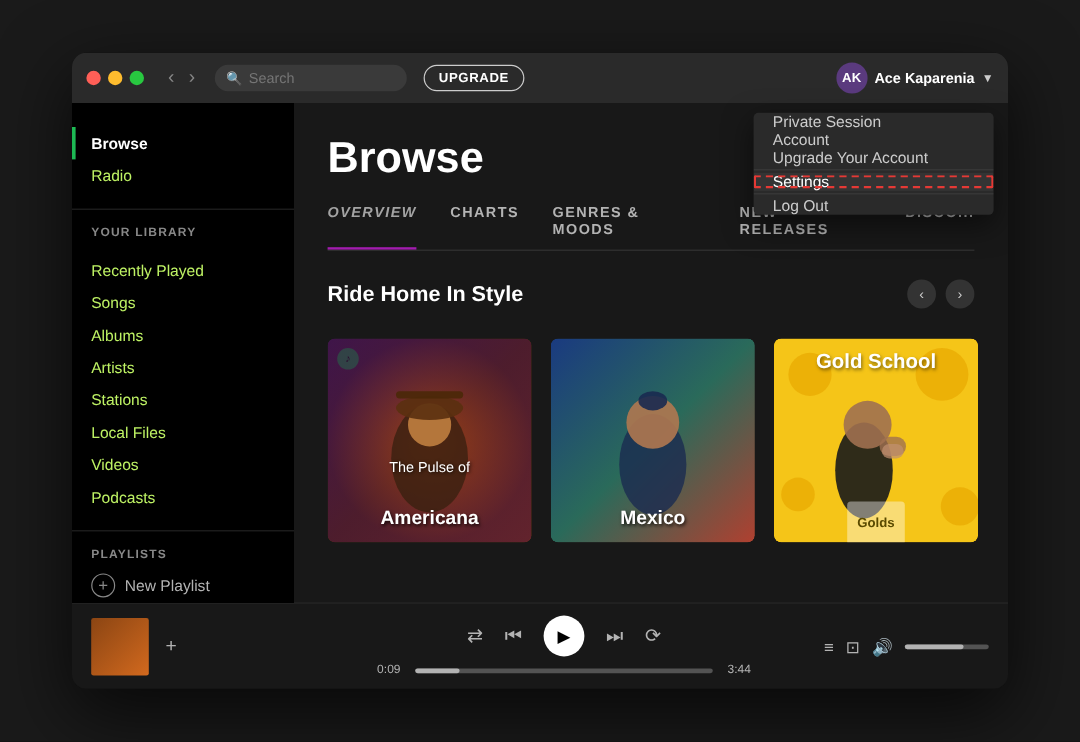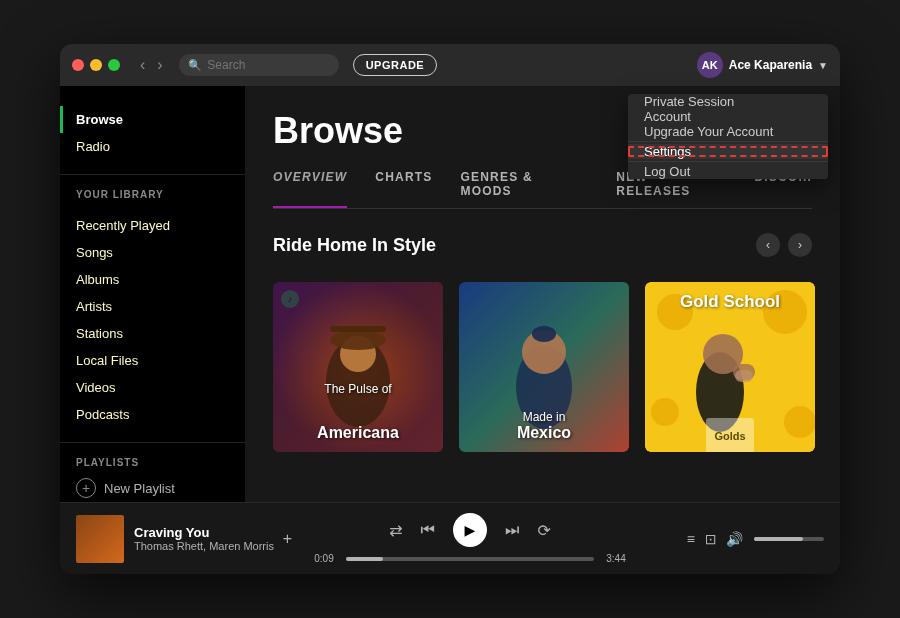--- a/index.html
+++ b/index.html
@@ -161,21 +161,21 @@
       background: #000;
       flex-shrink: 0;
       padding: 12px 0;
       overflow-y: auto;
     }
     .sidebar-section {
       padding: 8px 0;
     }
     .sidebar-item {
       padding: 6px 16px;
-      color: #fef9c3;
+      color: #bef264;
       font-size: 13px;
       cursor: pointer;
       display: flex;
       align-items: center;
       gap: 8px;
     }
     .sidebar-item.active {
       color: #fff;
       font-weight: 700;
       border-left: 3px solid #1db954;
@@ -597,21 +597,20 @@
                     <stop offset="100%" stop-color="#b04030"></stop>
                   </linearGradient>
                 </defs>
                 <rect width="170" height="170" fill="url(#g2)"></rect>
 
                 <ellipse cx="85" cy="105" rx="28" ry="42" fill="#1a2a50" opacity="0.8"></ellipse>
                 <circle cx="85" cy="70" r="22" fill="#b07850" opacity="0.9"></circle>
                 <ellipse cx="85" cy="52" rx="12" ry="8" fill="#1a2a50" opacity="0.9"></ellipse>
               </svg>
               <div class="card-title-overlay">
-                <div style="color:#fff;font-size:12px;font-weight:400;text-shadow:1px 1px 3px rgba(0,0,0,0.8);">Made in</div>
                 <div style="color:#fff;font-size:16px;font-weight:900;text-shadow:1px 1px 3px rgba(0,0,0,0.8);">Mexico</div>
               </div>
             </div>
           </div>
         </div>
 
         <div class="card">
           <div class="card-image">
             <div class="card3-bg">
 
@@ -636,24 +635,20 @@
             </div>
           </div>
         </div>
       </div>
     </div>
   </div>
 
   <div class="now-playing-bar">
     <div class="now-playing-track">
       <div class="track-thumb"></div>
-      <div class="track-info">
-        <div class="track-name">Craving You</div>
-        <div class="track-artist">Thomas Rhett, Maren Morris</div>
-      </div>
       <span class="track-add-btn">+</span>
     </div>
     <div class="player-controls">
       <div class="control-buttons">
         <button class="ctrl-btn">⇄</button>
         <button class="ctrl-btn">⏮</button>
         <button class="play-btn">▶</button>
         <button class="ctrl-btn">⏭</button>
         <button class="ctrl-btn">⟳</button>
       </div>

